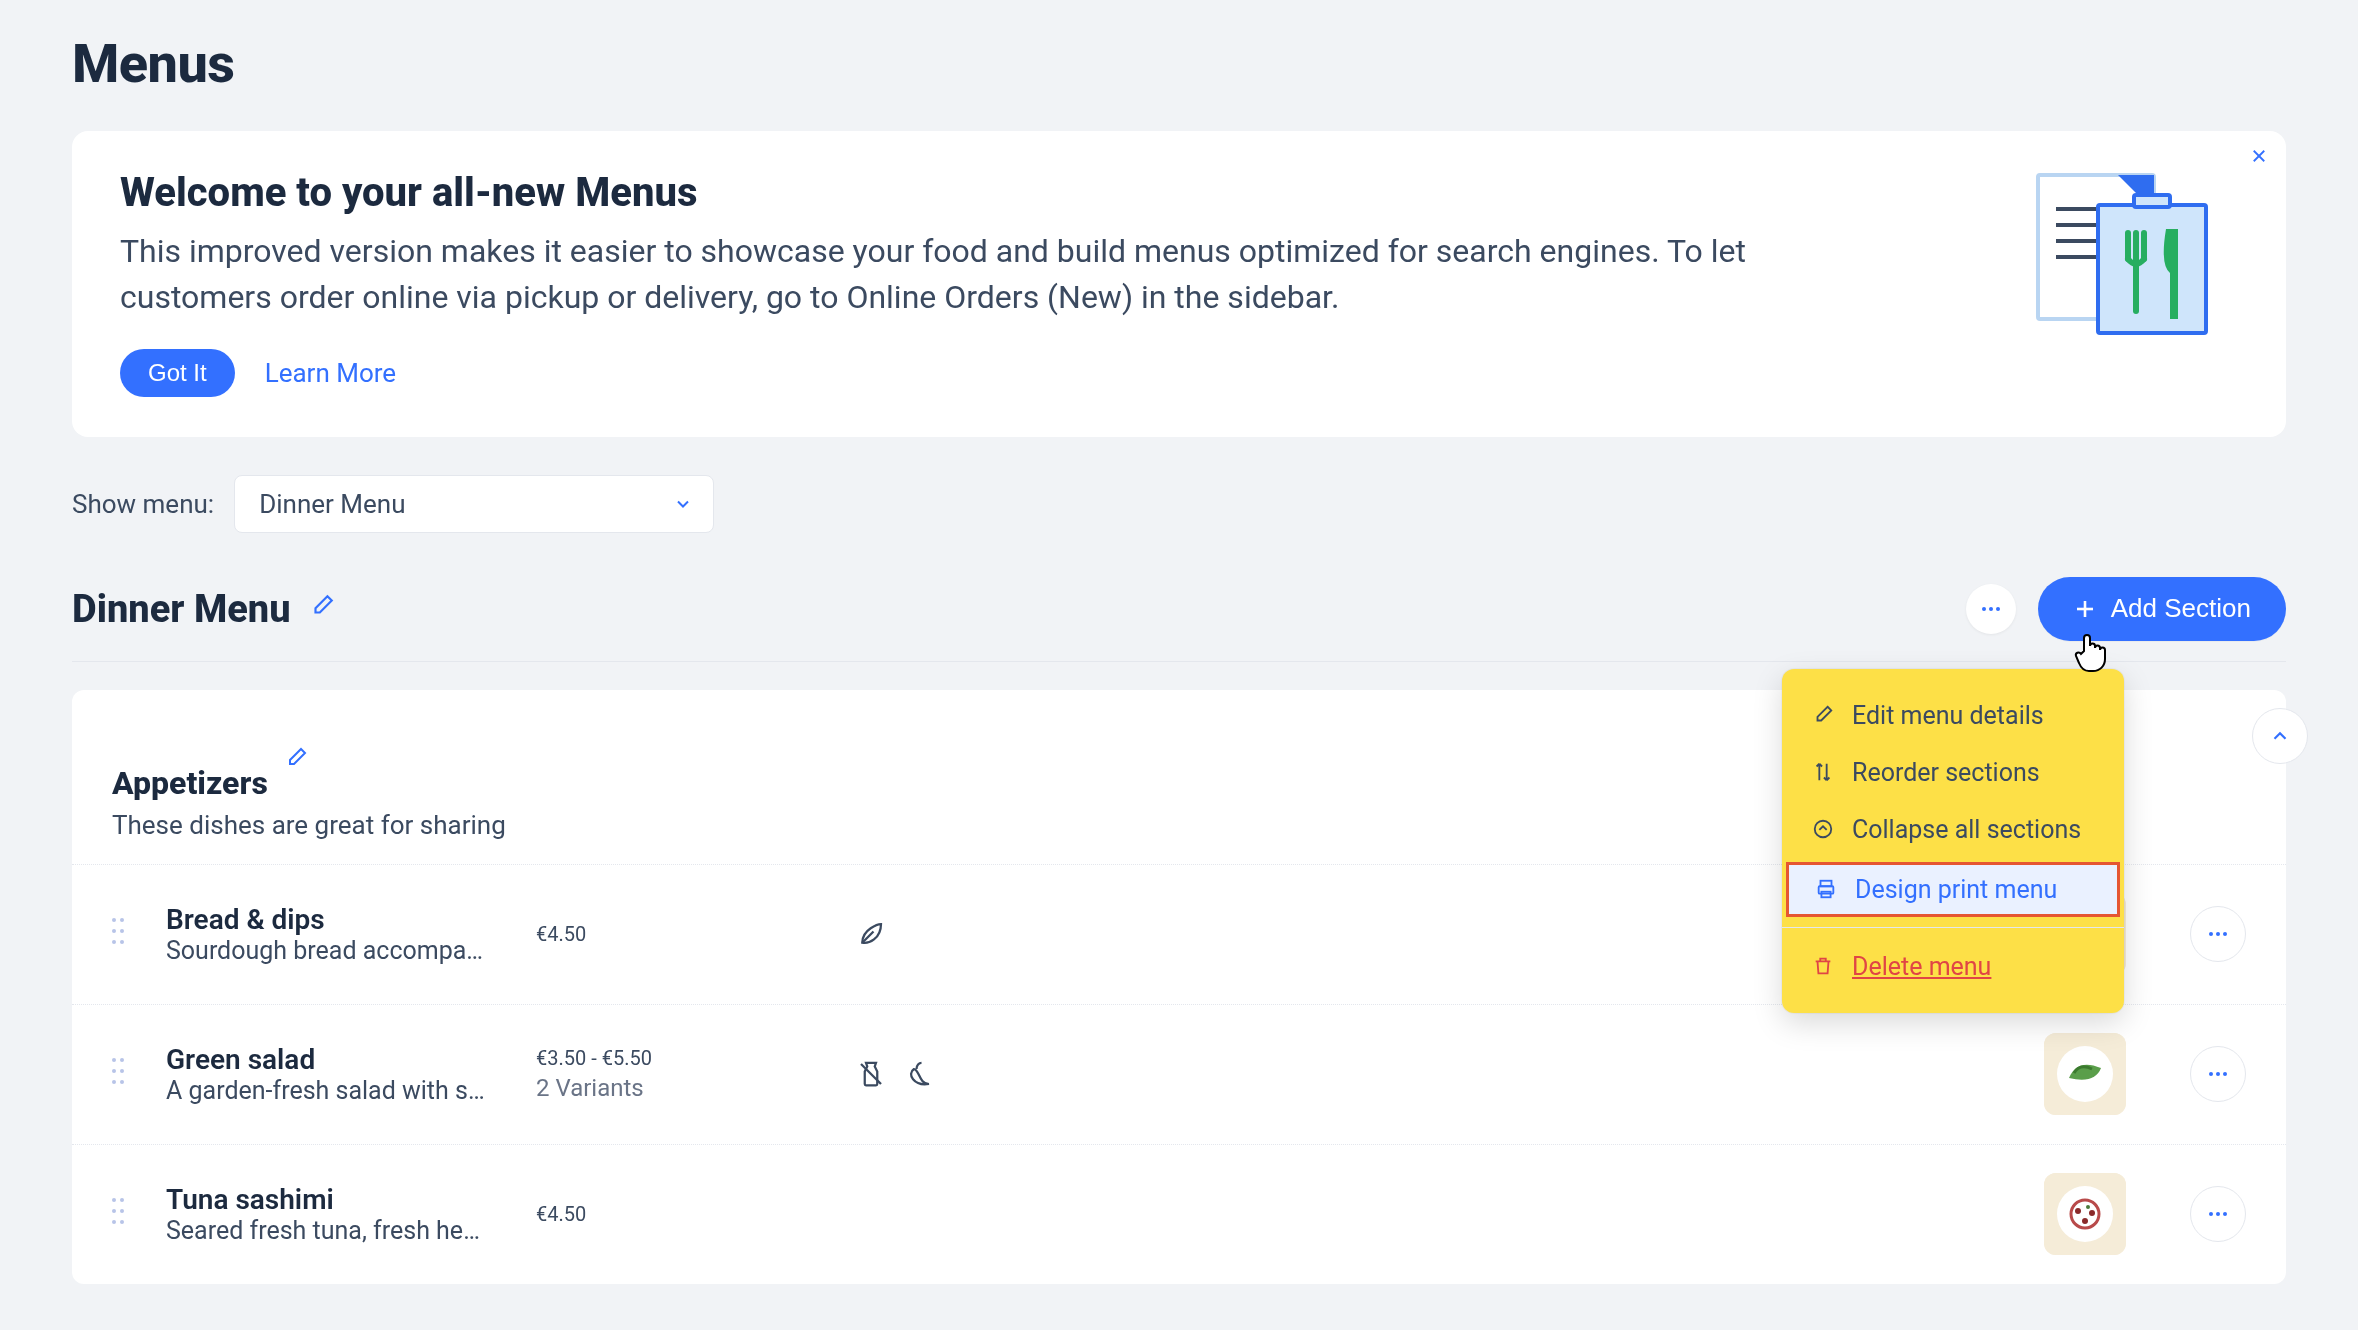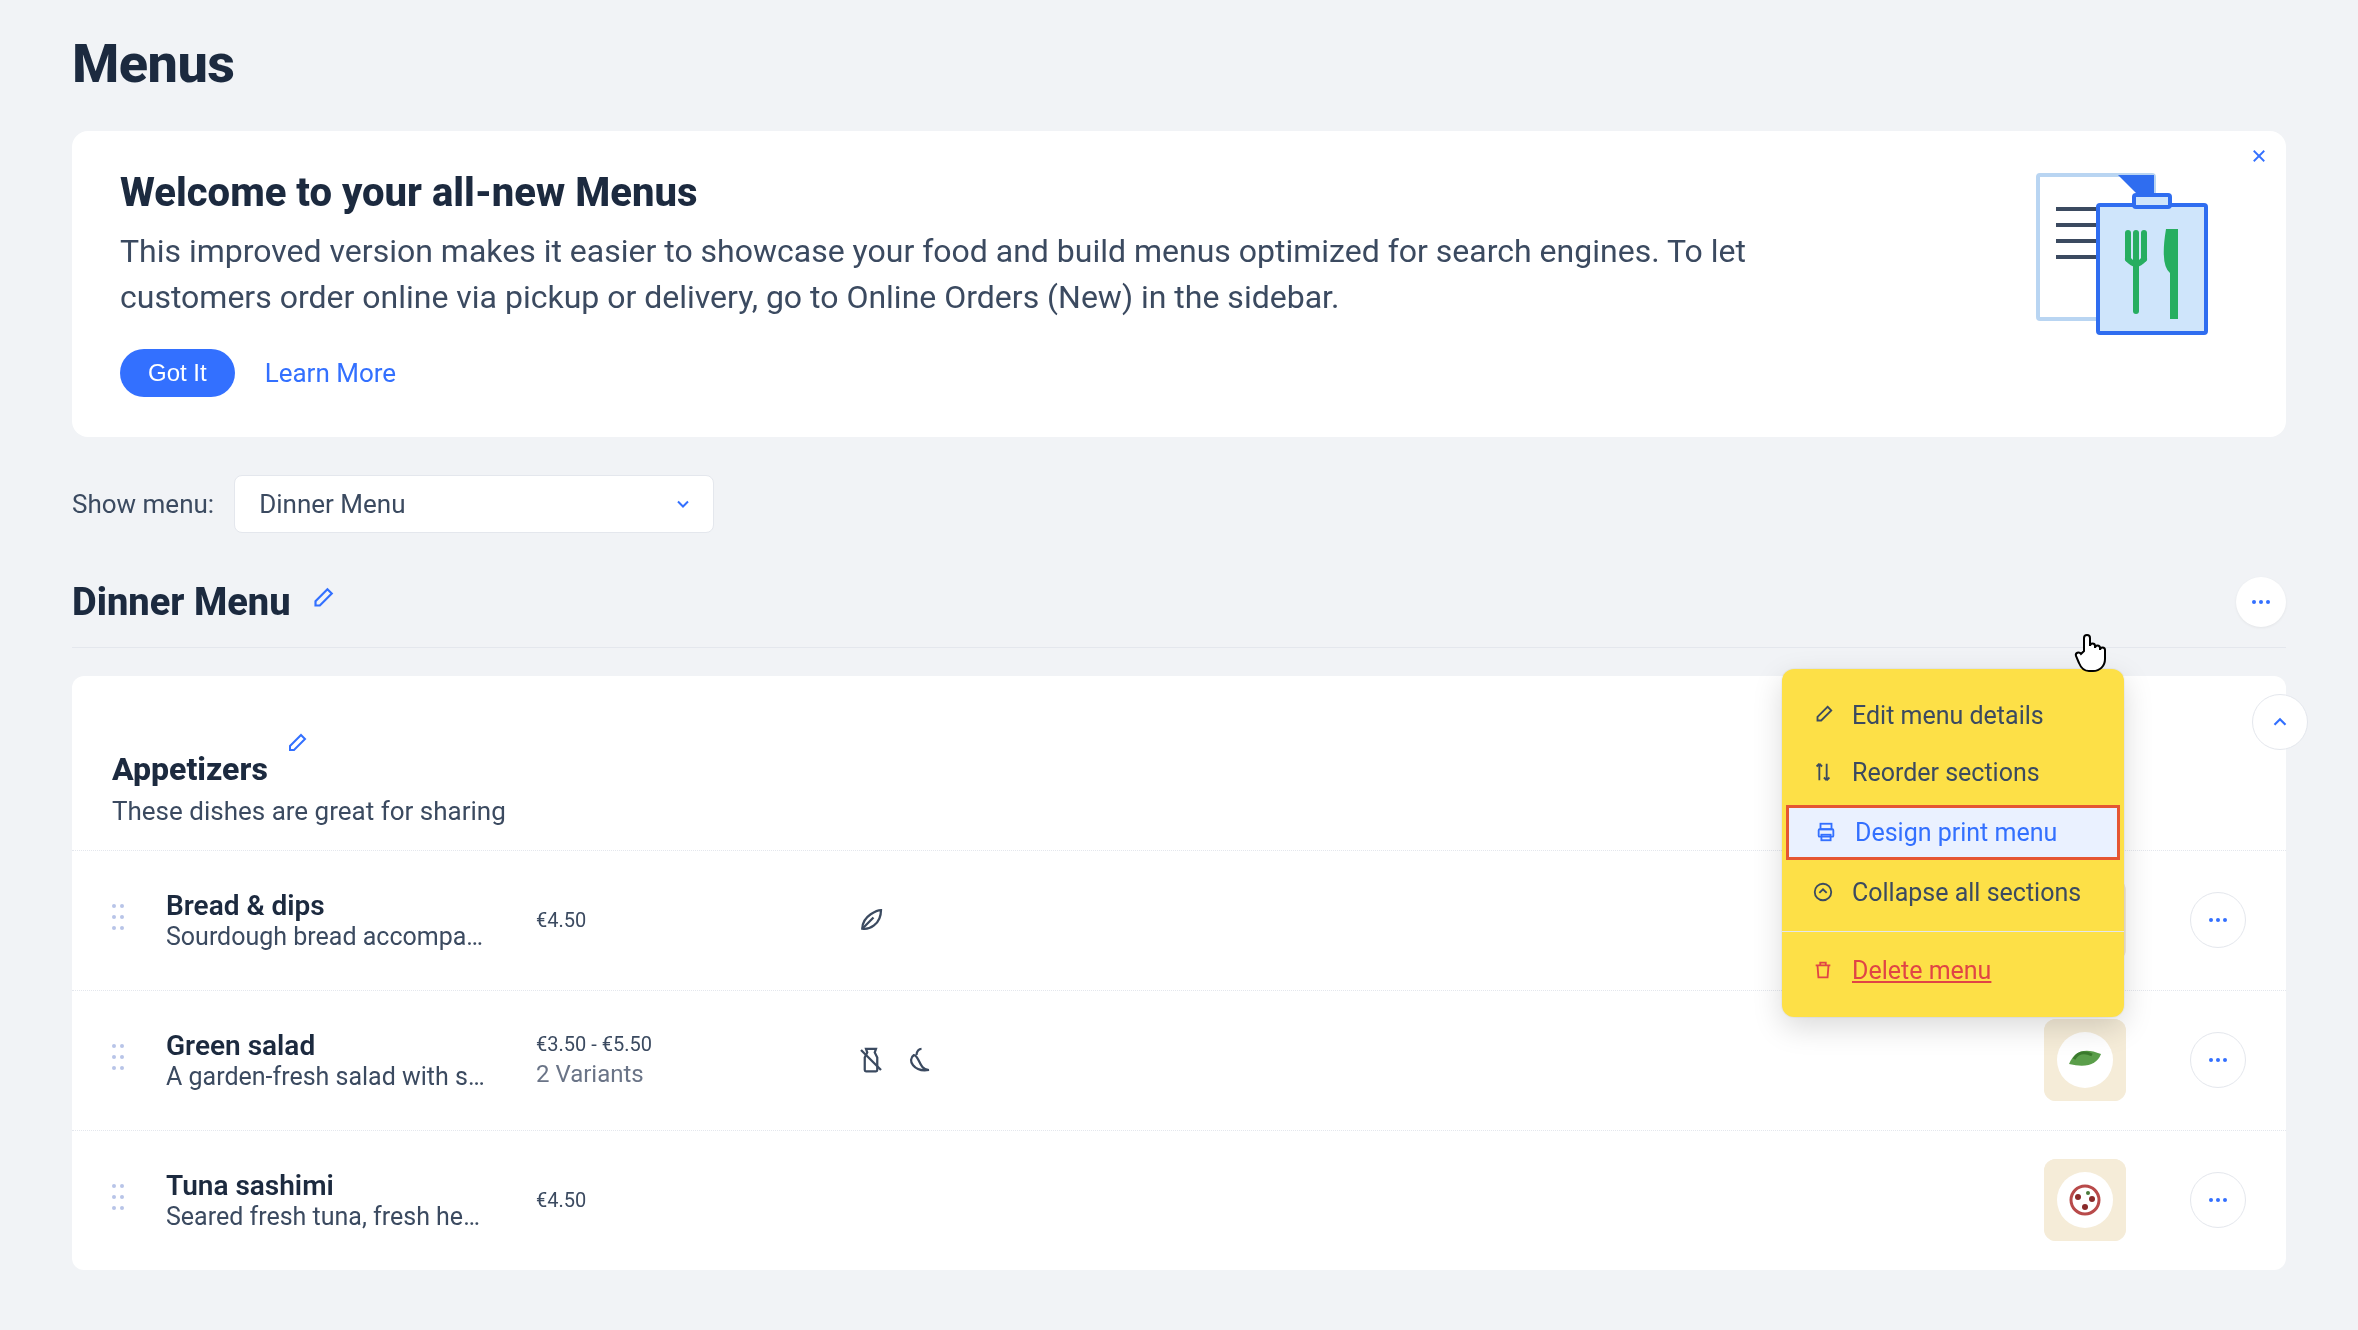--- a/index.html
+++ b/index.html
@@ -358,54 +358,61 @@
     </span>
   </div>
   <div class="menu-title-right">
     <div class="icon-circle-btn">
       <svg width="24" height="24" viewBox="0 0 24 24" fill="currentColor">
           <circle cx="5" cy="12" r="2"></circle>
           <circle cx="12" cy="12" r="2"></circle>
           <circle cx="19" cy="12" r="2"></circle>
         </svg>
     </div>
+    <button class="btn btn-primary-pill">
+      <svg width="24" height="24" viewBox="0 0 24 24" fill="none" stroke="currentColor" stroke-width="2.6">
+          <line x1="12" y1="4" x2="12" y2="20"></line>
+          <line x1="4" y1="12" x2="20" y2="12"></line>
+        </svg>
+      <span>Add Section</span>
+    </button>
 
     <div class="cursor-hand">
       <svg width="36" height="42" viewBox="0 0 36 42">
         <path d="M12 20 V7 a3 3 0 0 1 6 0 V15 a2.5 2.5 0 0 1 5 0 v2 a2.5 2.5 0 0 1 5 0 v2 a2.5 2.5 0 0 1 5 0 v9 c0 7 -5 12 -12 12 h-4 c-5 0 -8 -3 -10 -8 l-3 -7 c-1 -3 3 -5 5 -2 z" fill="#fff" stroke="#000" stroke-width="2"></path>
       </svg>
     </div>
 
     <div class="popover">
       <div class="popover-item">
         <svg width="22" height="22" viewBox="0 0 24 24" fill="none" stroke="currentColor" stroke-width="2">
             <path d="M17 3l4 4-11 11H6v-4L17 3z"></path>
           </svg>
         <span>Edit menu details</span>
       </div>
       <div class="popover-item">
         <svg width="22" height="22" viewBox="0 0 24 24" fill="none" stroke="currentColor" stroke-width="2">
             <path d="M8 3v18M8 3l-3 3M8 3l3 3M16 21V3M16 21l-3-3M16 21l3-3"></path>
           </svg>
         <span>Reorder sections</span>
+      </div>
+      <div class="popover-item">
+        <svg width="22" height="22" viewBox="0 0 24 24" fill="none" stroke="currentColor" stroke-width="2">
+            <circle cx="12" cy="12" r="9"></circle>
+            <polyline points="8 13 12 9 16 13"></polyline>
+          </svg>
+        <span>Collapse all sections</span>
       </div>
       <div class="popover-item highlighted">
         <svg width="22" height="22" viewBox="0 0 24 24" fill="none" stroke="currentColor" stroke-width="2">
             <rect x="6" y="3" width="12" height="6"></rect>
             <rect x="4" y="9" width="16" height="8" rx="1"></rect>
             <rect x="7" y="15" width="10" height="6"></rect>
           </svg>
         <span>Design print menu</span>
-      </div>
-      <div class="popover-item">
-        <svg width="22" height="22" viewBox="0 0 24 24" fill="none" stroke="currentColor" stroke-width="2">
-            <circle cx="12" cy="12" r="9"></circle>
-            <polyline points="8 13 12 9 16 13"></polyline>
-          </svg>
-        <span>Collapse all sections</span>
       </div>
       <div class="popover-sep"></div>
       <div class="popover-item danger">
         <svg width="22" height="22" viewBox="0 0 24 24" fill="none" stroke="currentColor" stroke-width="2">
             <path d="M4 7h16M9 7V4h6v3M6 7l1 13h10l1-13"></path>
           </svg>
         <span>Delete menu</span>
       </div>
     </div>
   </div>

